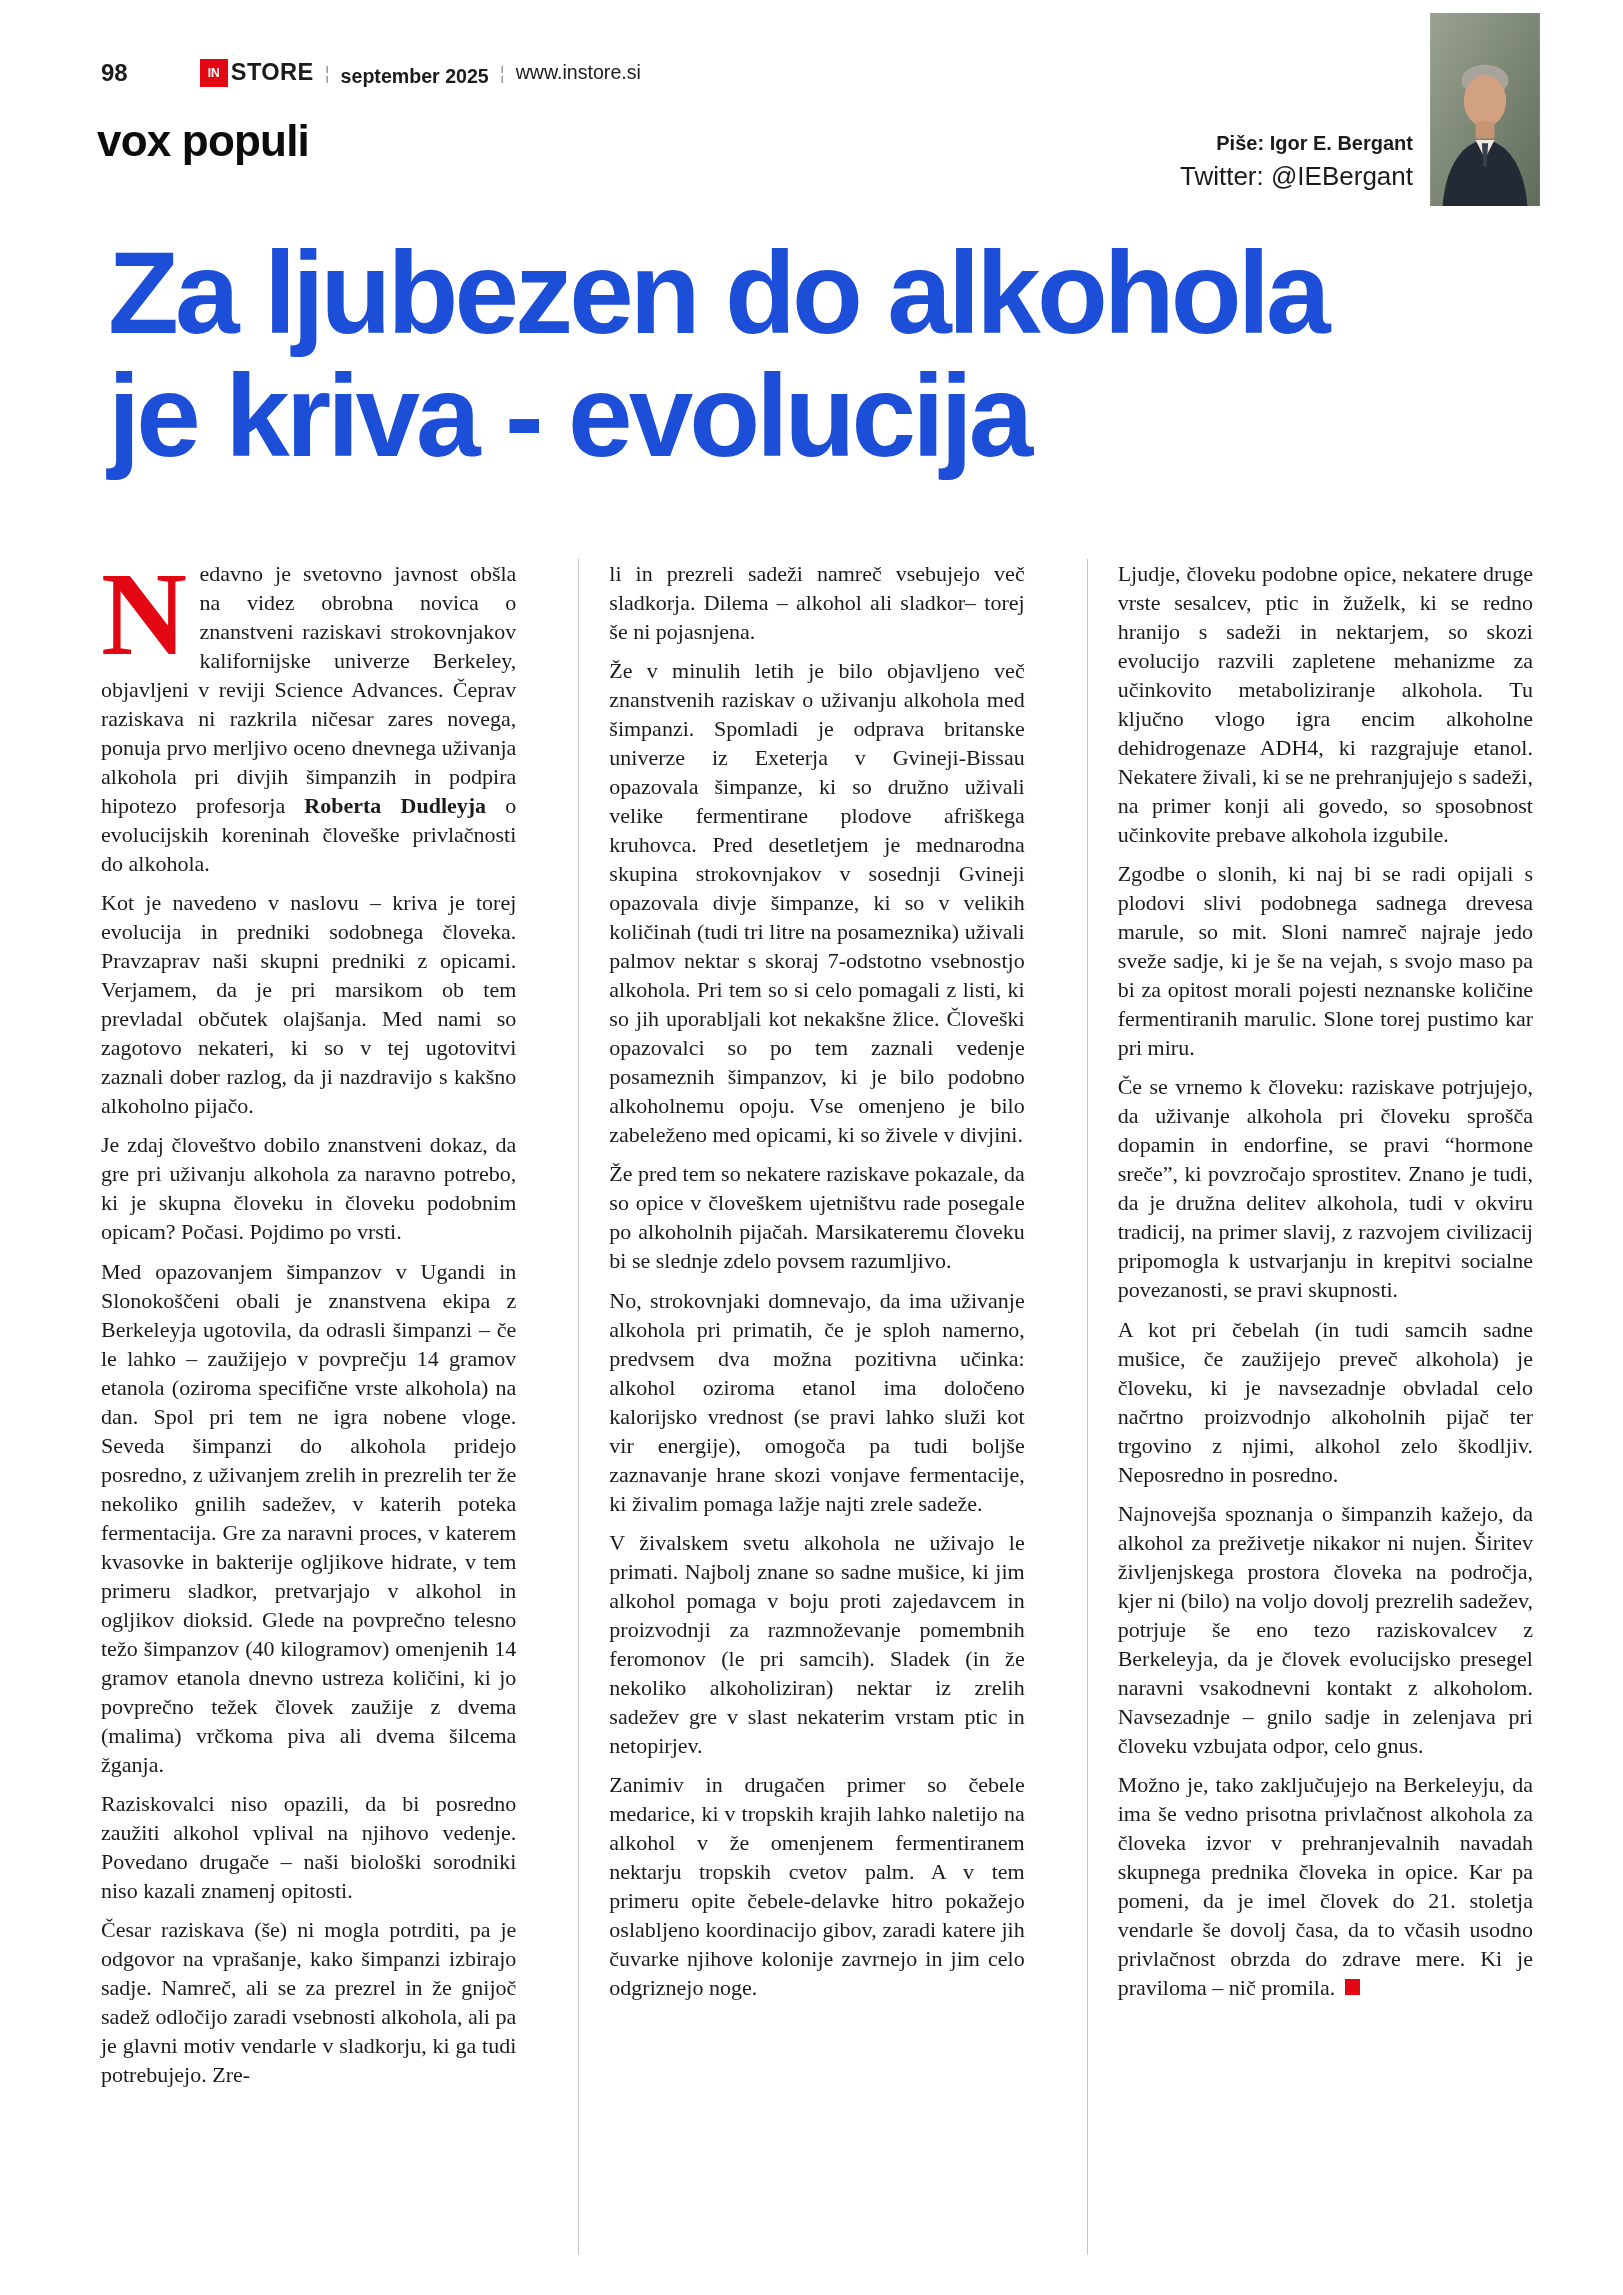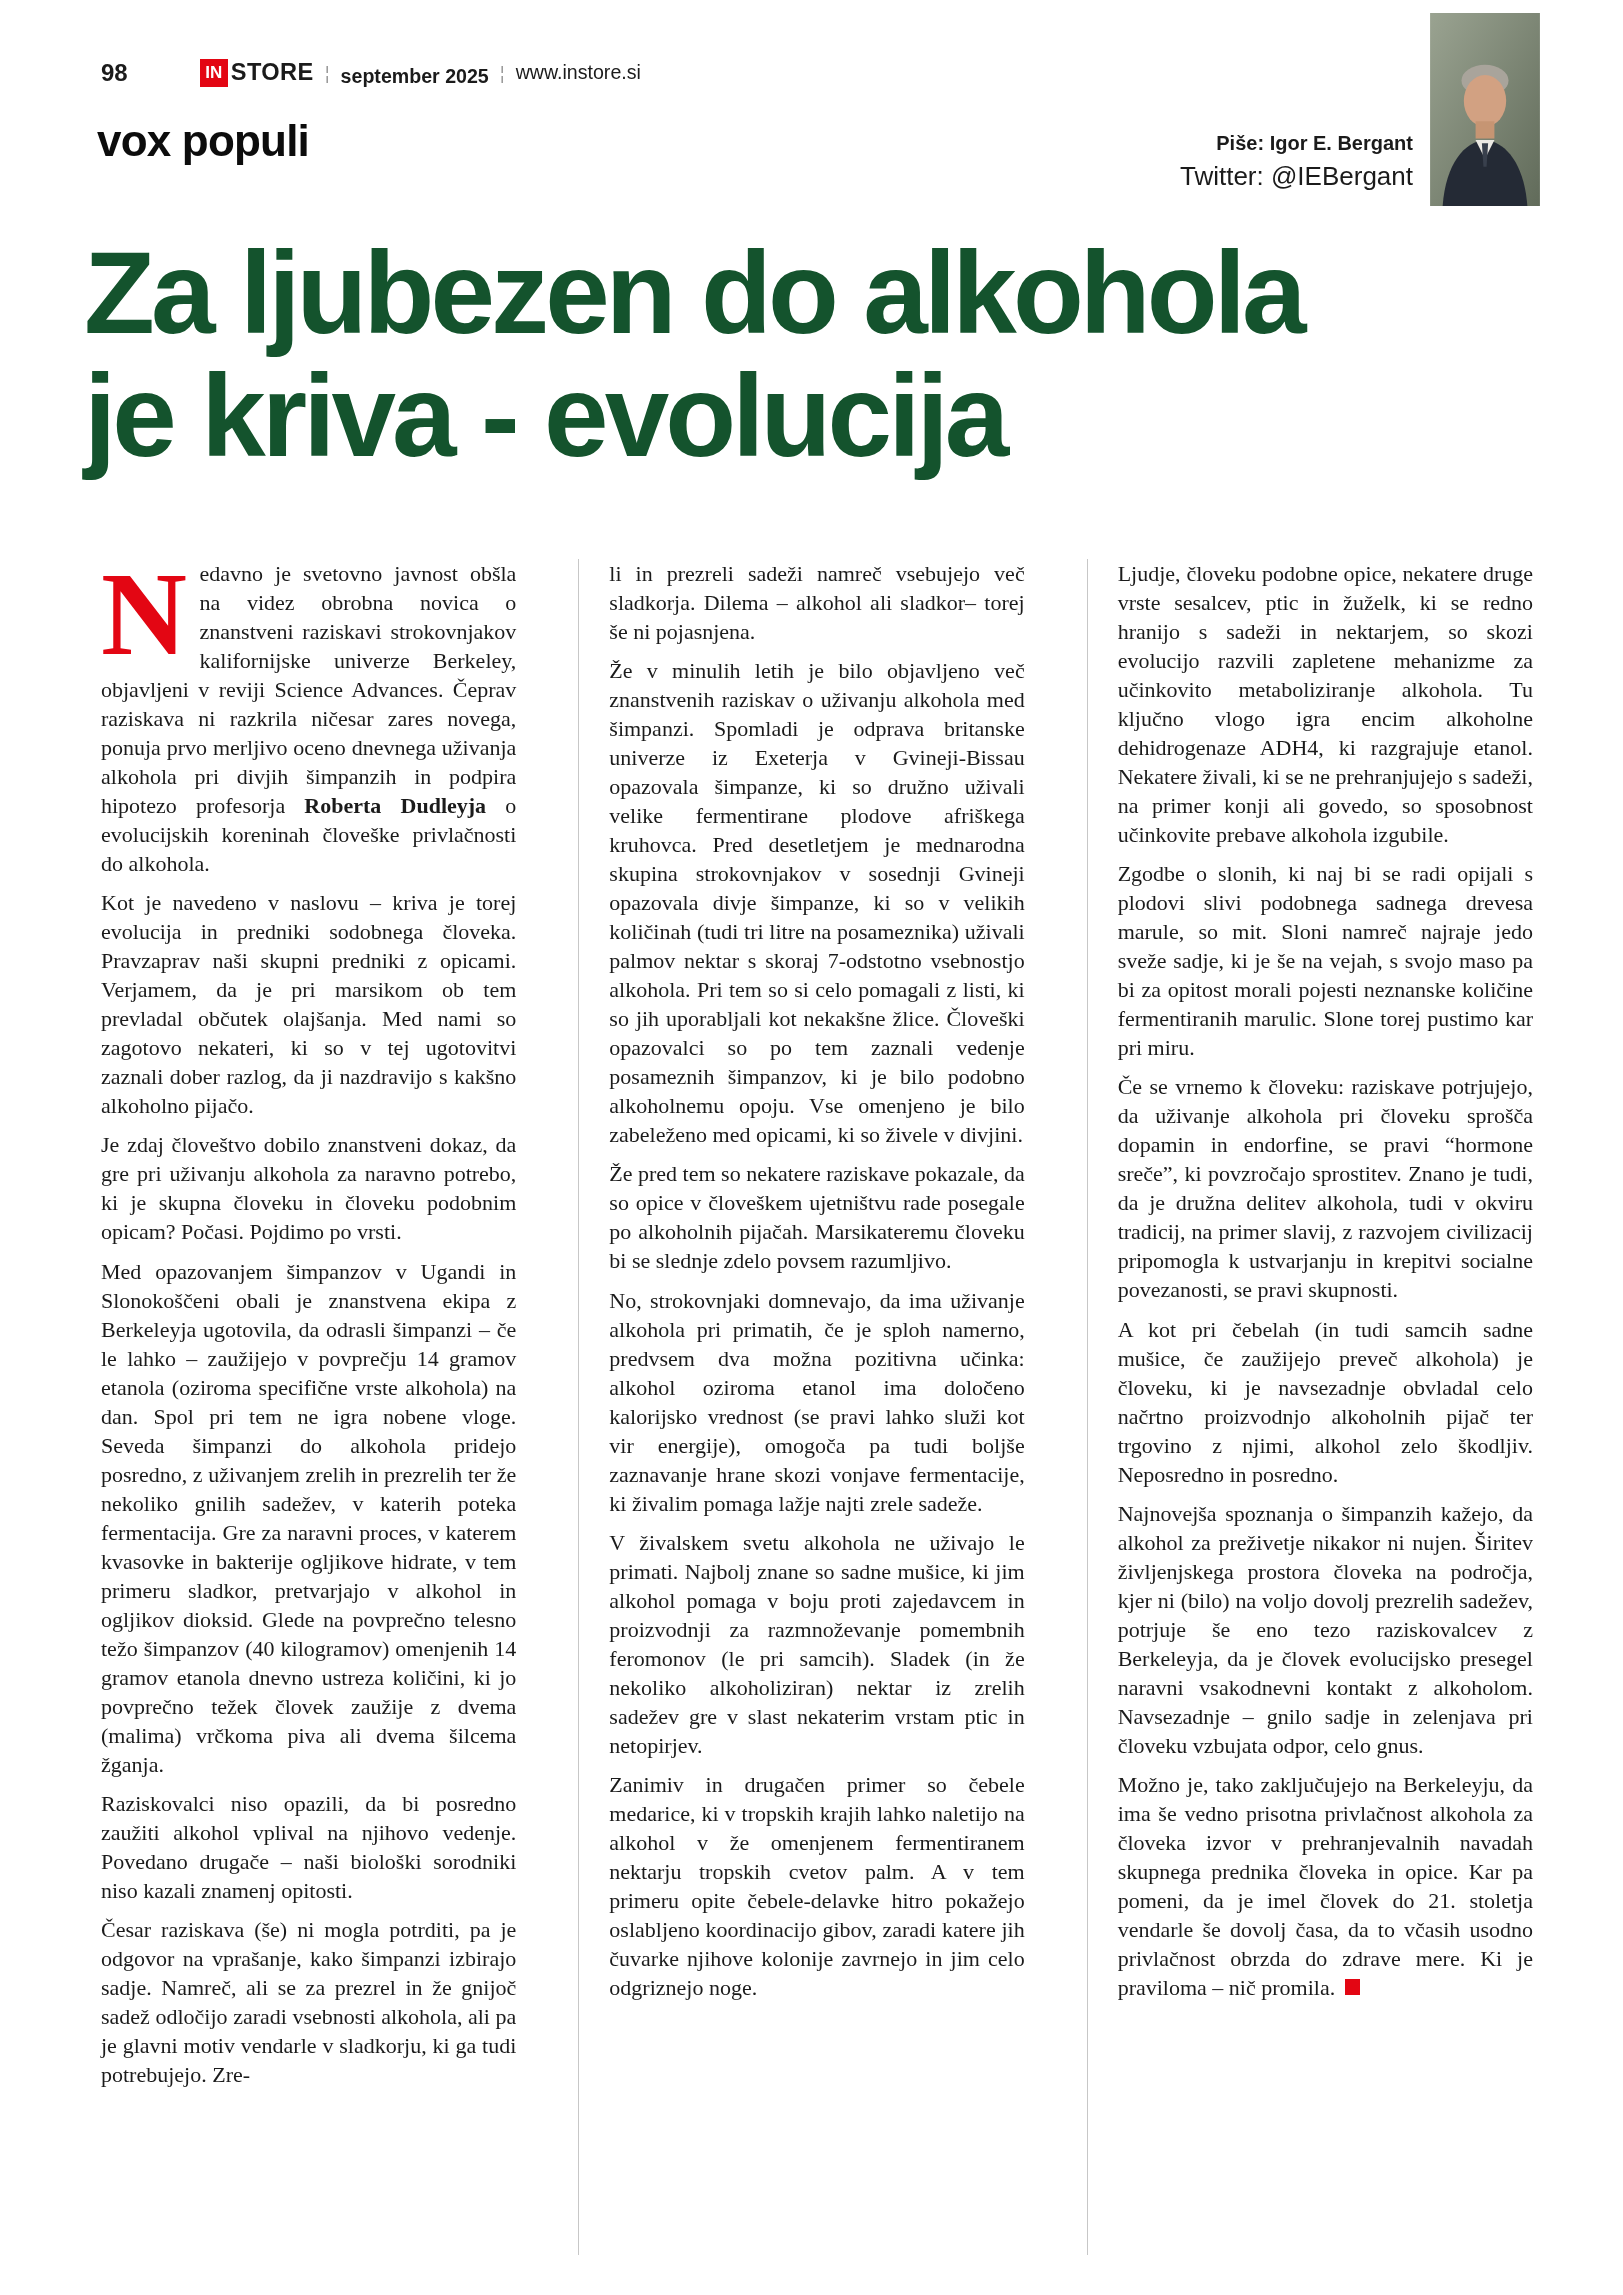--- a/index.html
+++ b/index.html
@@ -7,39 +7,39 @@
   html,body { background:#ffffff; }
   body { width:1623px; height:2295px; position:relative; font-family:"Liberation Serif", serif; color:#1b1b1b; }
   .page { position:absolute; inset:0; overflow:hidden; }
 
   
   .topbar { position:absolute; left:101px; right:90px; top:57px; display:flex; align-items:center;
             font-family:"Liberation Sans", sans-serif; font-size:19.6px; color:#1b1b1b; }
   .pagenum { font-size:24px; font-weight:bold; margin-right:72px; }
   .logo { display:flex; align-items:center; }
   .logo-in { display:inline-flex; align-items:center; justify-content:center; width:28px; height:28px;
-             background:var(--red); color:#fff; font-weight:bold; font-size:17px; }
+             background:var(--red); color:#fff; font-weight:bold; font-size:12px; }
   .logo-store { font-weight:bold; font-size:23.6px; letter-spacing:0.4px; margin-left:3.1px;text-align:right; }
   .sep { color:#9a9a9a; margin:0 11px; font-size:19px; }
   .issue { font-weight:bold;margin-top:8px; }
   .site { font-weight:normal; }
 
   
   .section-title { position:absolute; left:97px; top:116px; font-family:"Liberation Sans", sans-serif;
                    font-weight:900; font-size:44px; letter-spacing:-0.8px; color:#0c0c0c; }
 
   
   .byline { position:absolute; right:210px; top:132px; text-align:right; font-family:"Liberation Sans", sans-serif; }
   .byline-author { font-weight:bold; font-size:20px; }
   .byline-twitter { font-size:26px; margin-top:6.3px; }
   .photo { position:absolute; right:83px; top:12.6px; width:110px; height:193px; overflow:hidden; }
 
   
-  .headline { position:absolute; left:84px; right:82px; top:232px; font-family:"Liberation Sans", sans-serif;
-              font-weight:900; font-size:116px; line-height:1.06; letter-spacing:-3.9px; color:#14532d; }
+  .headline { position:absolute; left:108px; right:82px; top:232px; font-family:"Liberation Sans", sans-serif;
+              font-weight:900; font-size:116px; line-height:1.06; letter-spacing:-3.9px; color:#1d4ed8; }
   .headline .hl { display:block; }
 
   
   .columns { position:absolute; left:101px; right:90px; top:559px; height:1696px; display:flex; }
   .col { flex:1 1 0; padding-right:22px; font-size:22px; line-height:29px; text-align:justify; }
   .col + .col { border-left:0.8px solid #c7c7c7; padding-left:30px;margin-left:40px; }
   .col:last-child { padding-right:0; }
   .para { margin-bottom:10.2px; }
   .para b { font-weight:bold; }
   .dropcap { float:left; color:var(--red); font-weight:bold; font-size:119px; line-height:99px;

